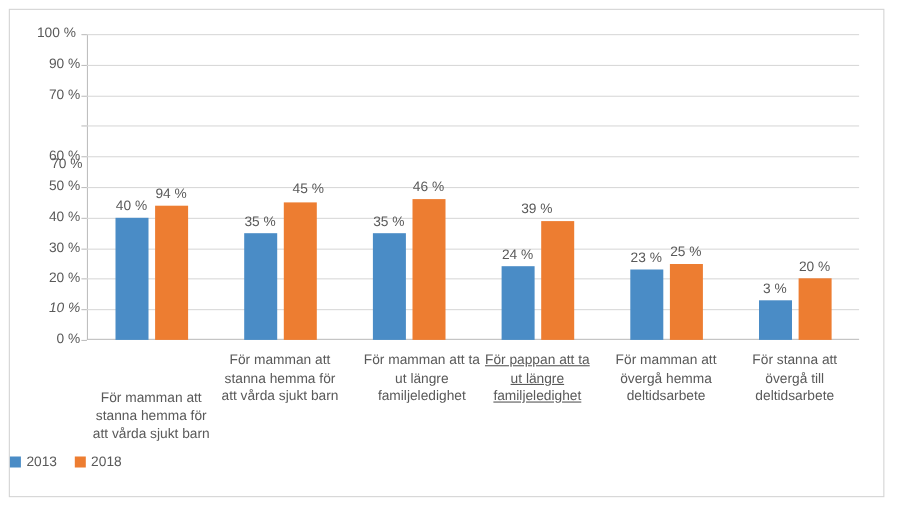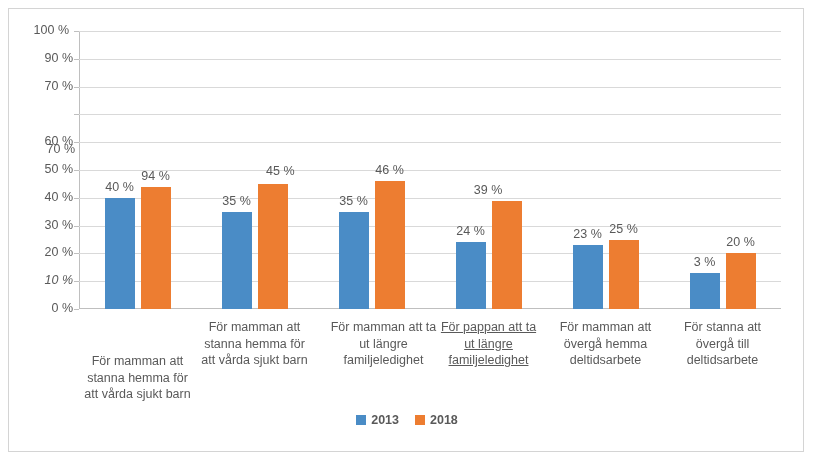--- a/index.html
+++ b/index.html
@@ -106,26 +106,24 @@
     top: 310px;
   }
 
   
   #legend {
     position: absolute;
     left: 0;
     top: 404px;
     width: 796px;
     display: flex;
-    justify-content: center;
     align-items: center;
     gap: 16px;
     font-size: 12.5px;
     color: #595959;
-    font-weight: bold;
   }
   .legend-item {
     display: flex;
     align-items: center;
     gap: 5px;
   }
   .legend-swatch {
     width: 10px;
     height: 10px;
     display: inline-block;

